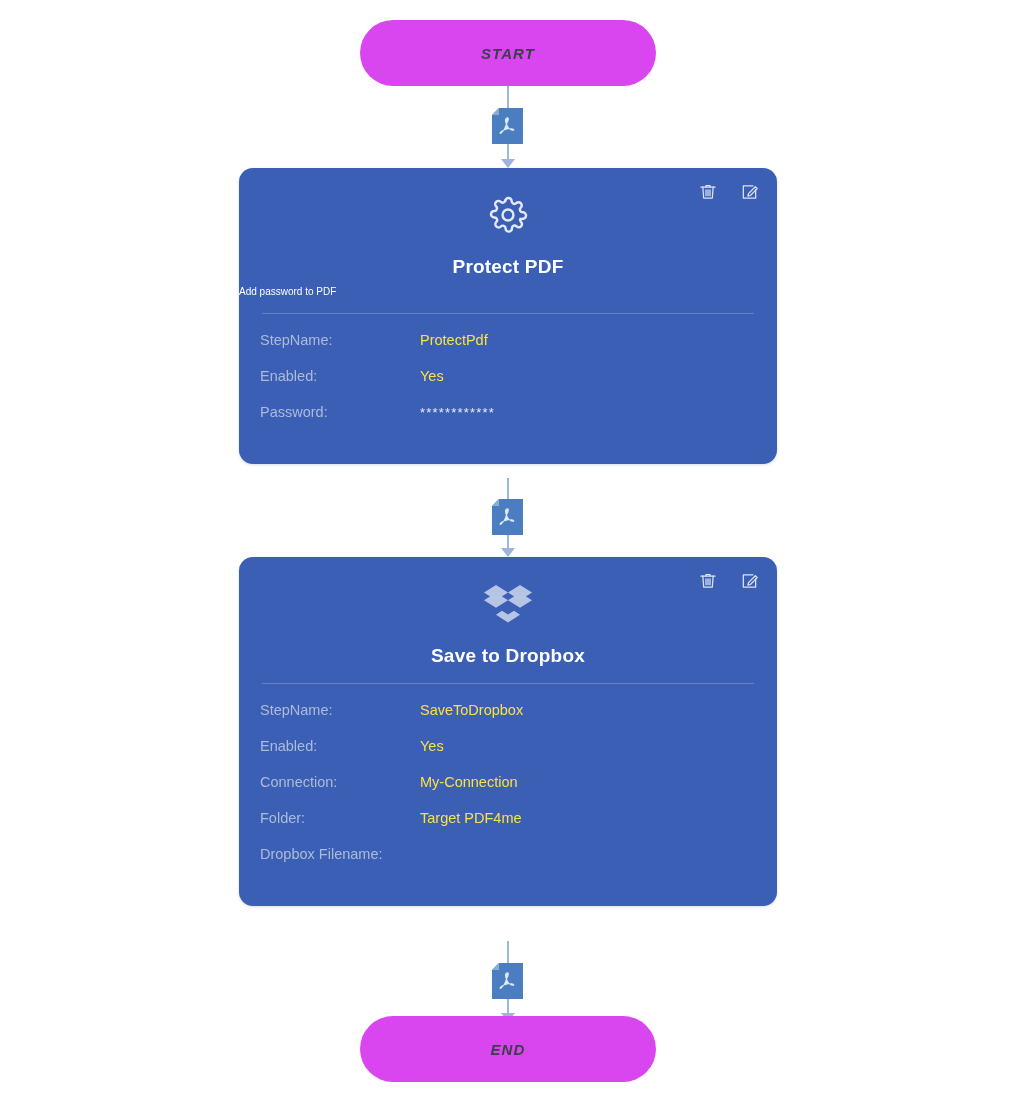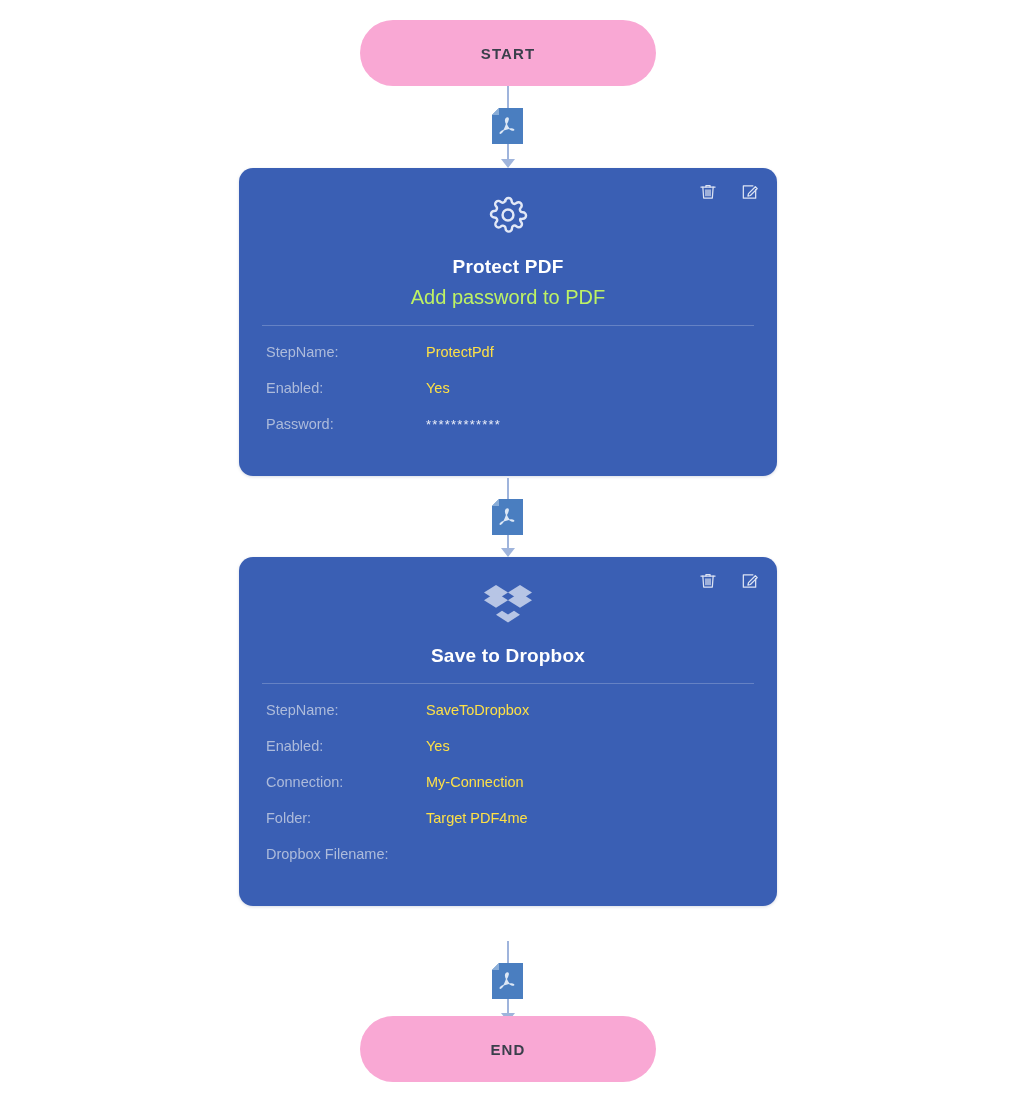--- a/index.html
+++ b/index.html
@@ -20,25 +20,26 @@
     width: 1024px;
     height: 1116px;
   }
 
   
   .pill {
     position: absolute;
     left: 360px;
     width: 296px;
     height: 66px;
-    background: #f9a8d4;
+    background: #d946ef;
     border-radius: 33px;
     display: flex;
     align-items: center;
     justify-content: center;
+    font-style: italic;
   }
   .pill-label {
     font-size: 15px;
     font-weight: 600;
     letter-spacing: 1.1px;
     color: #3A3F4B;
   }
   .pill-start { top: 20px; }
   .pill-end   { top: 1016px; }
 
@@ -107,31 +108,31 @@
   .card-title {
     margin-top: 16px;
     text-align: center;
     color: #ffffff;
     font-size: 19px;
     font-weight: bold;
     letter-spacing: 0.2px;
   }
   .card-sub {
     margin-top: 8px;
-    text-align: center;
-    color: #bef264;
-    font-size: 20px;
+    text-align: left;
+    color: #ffffff;
+    font-size: 10px;
   }
   .card-divider {
     margin: 16px 23px 0 23px;
     height: 1px;
     background: rgba(255,255,255,0.22);
   }
   .props {
-    padding: 18px 0 24px 6px;
+    padding: 18px 0 24px 0;
   }
   .prop-row {
     display: flex;
     align-items: baseline;
     padding: 0 0 0 21px;
     height: 36px;
   }
   .prop-label {
     width: 160px;
     flex: 0 0 160px;

